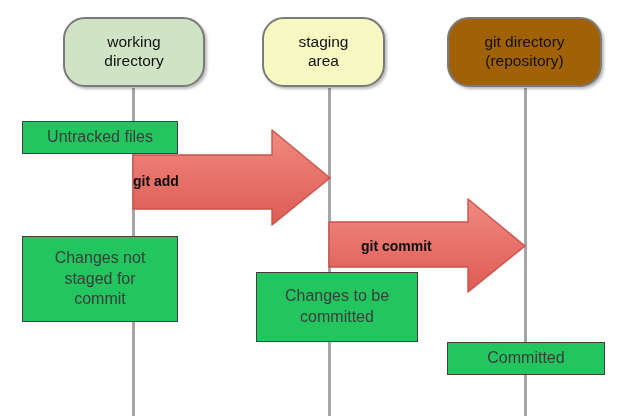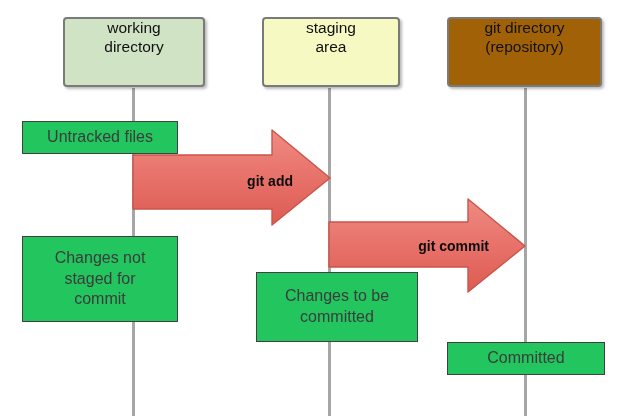--- a/index.html
+++ b/index.html
@@ -23,22 +23,23 @@
     position: absolute;
     width: 3px;
     background: #a6a6a6;
   }
 
   
   .stage {
     position: absolute;
     box-sizing: border-box;
     border: 2px solid #7a7a7a;
-    border-radius: 4px;
+    border-radius: 22px;
     display: flex;
+    align-items: center;
     justify-content: center;
     text-align: center;
     line-height: 1.22;
     font-size: 15.5px;
     color: #111111;
     box-shadow: 2px 2px 3px rgba(0,0,0,0.28);
   }
   .stage .stage-label {
     display: block;
     white-space: pre-line;
@@ -75,38 +76,38 @@
     display: block;
     overflow: visible;
   }
   .arrow-label {
     position: absolute;
     z-index: 5;
     color: #0d0d0d;
     font-size: 14px;
     font-weight: bold;
     white-space: nowrap;
-    text-align: right;
+    text-align: left;
   }
 </style>
 </head>
 <body>
 
 <div id="canvas">
 
   <div class="lifeline" style="left:132px; top:88px; height:328px;"></div>
   <div class="lifeline" style="left:328px; top:88px; height:328px;"></div>
   <div class="lifeline" style="left:524px; top:88px; height:328px;"></div>
 
   <div class="stage" style="left:63px; top:17px; width:142px; height:70px; background:#d0e4c5;">
     <span class="stage-label">working
 directory</span>
   </div>
 
-  <div class="stage" style="left:262px; top:17px; width:138px; height:70px; background:#f6f9c2;">
+  <div class="stage" style="left:262px; top:17px; width:123px; height:70px; background:#f6f9c2;">
     <span class="stage-label">staging
 area</span>
   </div>
 
   <div class="stage" style="left:447px; top:17px; width:155px; height:70px; background:#a16207;">
     <span class="stage-label">git directory
 (repository)</span>
   </div>
 
   <div class="arrow-wrap" style="left:133px; top:129px; width:198px; height:98px;">
@@ -128,21 +129,21 @@
       <defs>
         <linearGradient id="gradCommit" x1="0" y1="0" x2="0" y2="1">
           <stop offset="0%" stop-color="#ef8b83"></stop>
           <stop offset="45%" stop-color="#e8746c"></stop>
           <stop offset="100%" stop-color="#dd5b52"></stop>
         </linearGradient>
       </defs>
       <polygon points="0,24 139,24 139,1 196,48 139,94 139,69 0,69" fill="url(#gradCommit)" stroke="#c9544b" stroke-width="1.4" stroke-linejoin="round"></polygon>
     </svg>
   </div>
-  <div class="arrow-label" style="left:329px; top:238px; width:160px;">git commit</div>
+  <div class="arrow-label" style="left:329px; top:238px; width:160px;padding-left:32px;">git commit</div>
 
   <div class="callout" style="left:22px; top:121px; width:156px; height:33px;">
     <span class="callout-label">Untracked files</span>
   </div>
 
   <div class="callout" style="left:22px; top:192px; width:156px; height:86px;margin-top:44px;">
     <span class="callout-label">Changes not
 staged for
 commit</span>
   </div>

